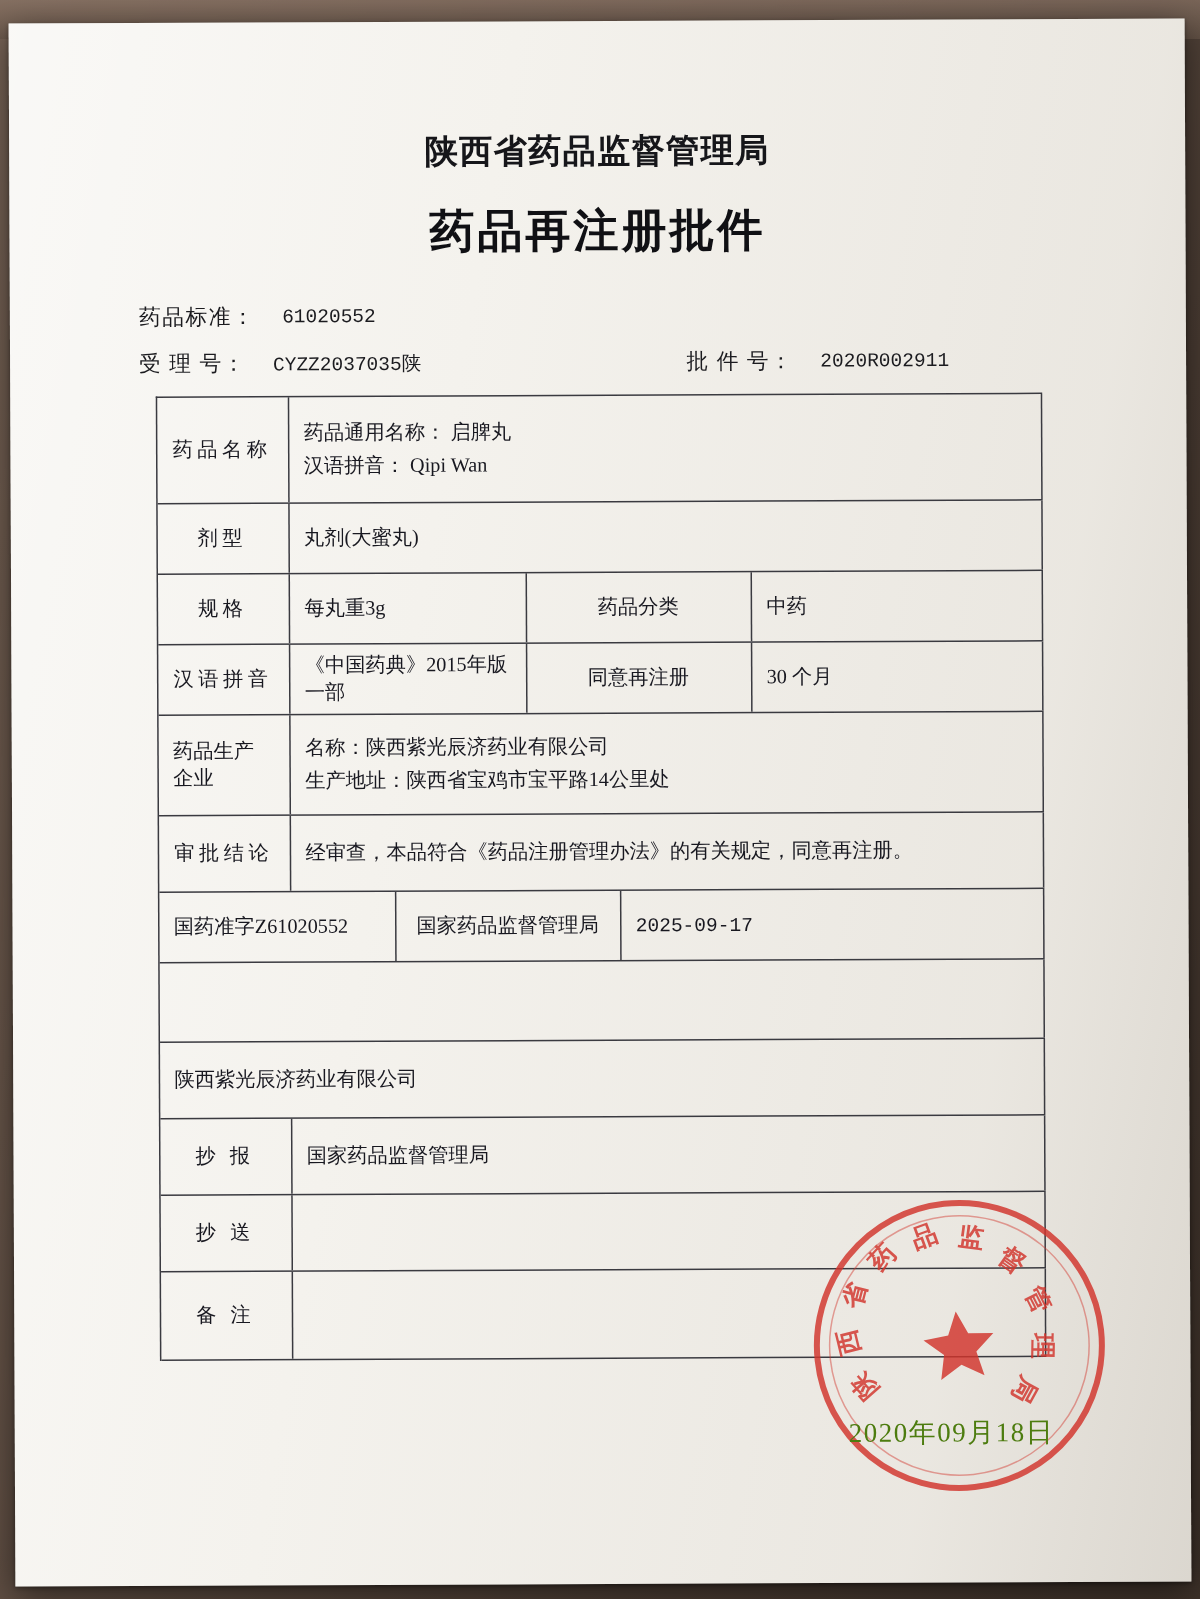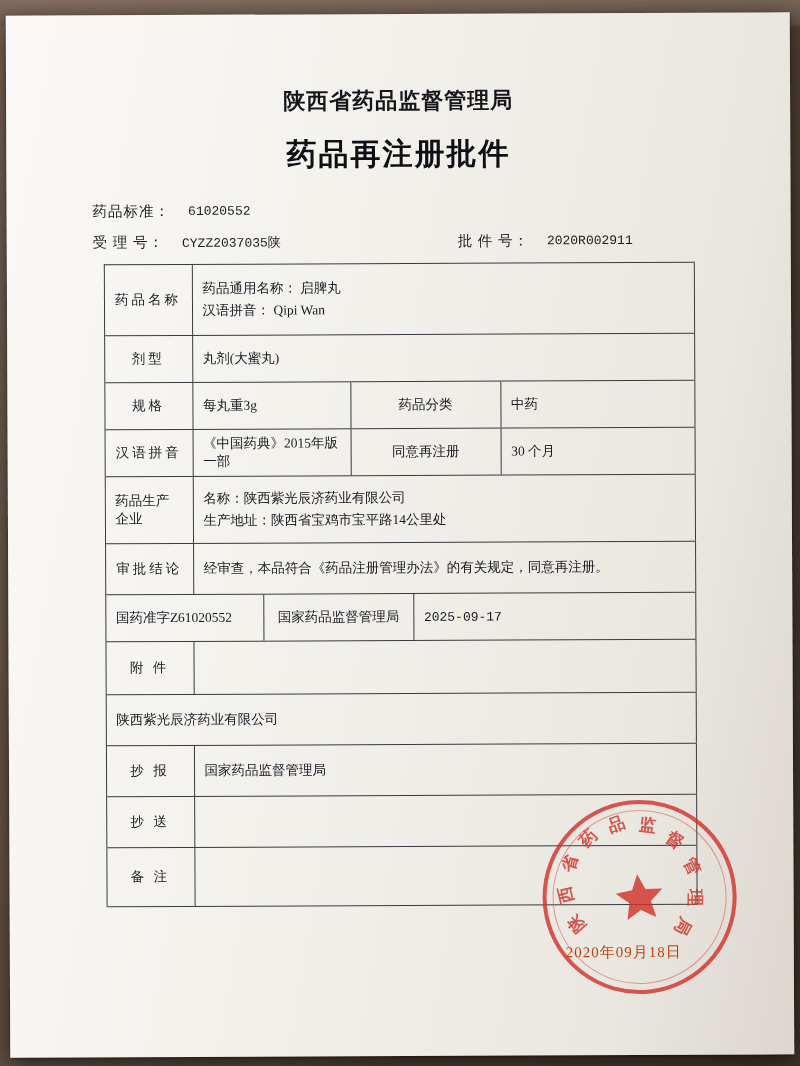--- a/index.html
+++ b/index.html
@@ -193,22 +193,22 @@
     top:50%;
     font-size: 17px;
     font-weight: bold;
     color:#d2342c;
     transform-origin: 0 0;
   }
   .sign-date{
     position:absolute;
     left: 556px;
     top: 930px;
-    font-size: 15px;
-    color:#c2410c;
+    font-size: 18px;
+    color:#4d7c0f;
     letter-spacing: 1px;
     white-space: nowrap;
   }
 </style>
 </head>
 <body>
 
 <div class="desk"></div>
 
 <div class="paper">
@@ -280,21 +280,20 @@
         <div class="tcell grow">经审查，本品符合《药品注册管理办法》的有关规定，同意再注册。</div>
       </div>
 
       <div class="trow r-approval">
         <div class="tcell col-a">国药准字Z61020552</div>
         <div class="tcell mid-label">国家药品监督管理局</div>
         <div class="tcell grow mono">2025-09-17</div>
       </div>
 
       <div class="trow r-attach">
-        <div class="tcell label">附 件</div>
         <div class="tcell grow"></div>
       </div>
 
       <div class="trow r-to">
         <div class="tcell grow">陕西紫光辰济药业有限公司</div>
       </div>
 
       <div class="trow r-cc1">
         <div class="tcell label">抄 报</div>
         <div class="tcell grow">国家药品监督管理局</div>

